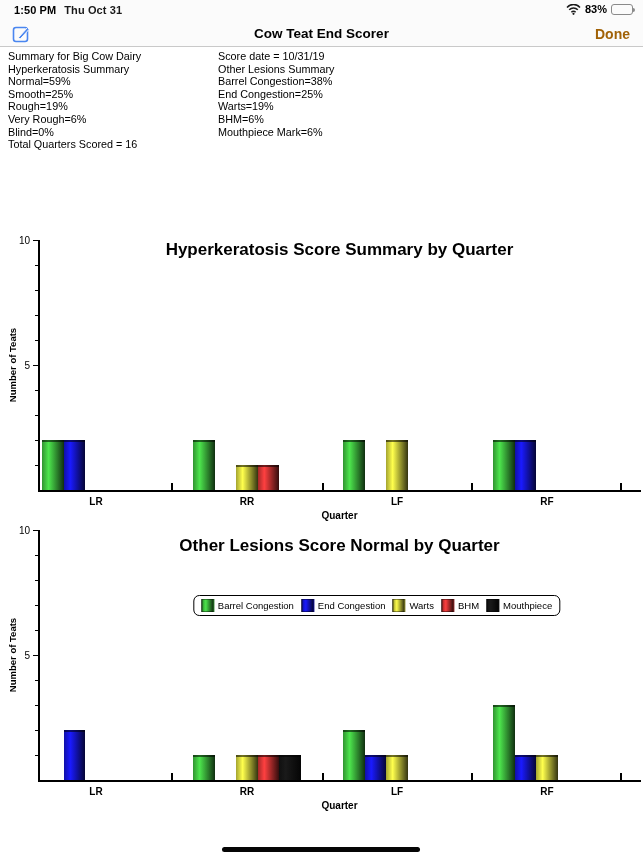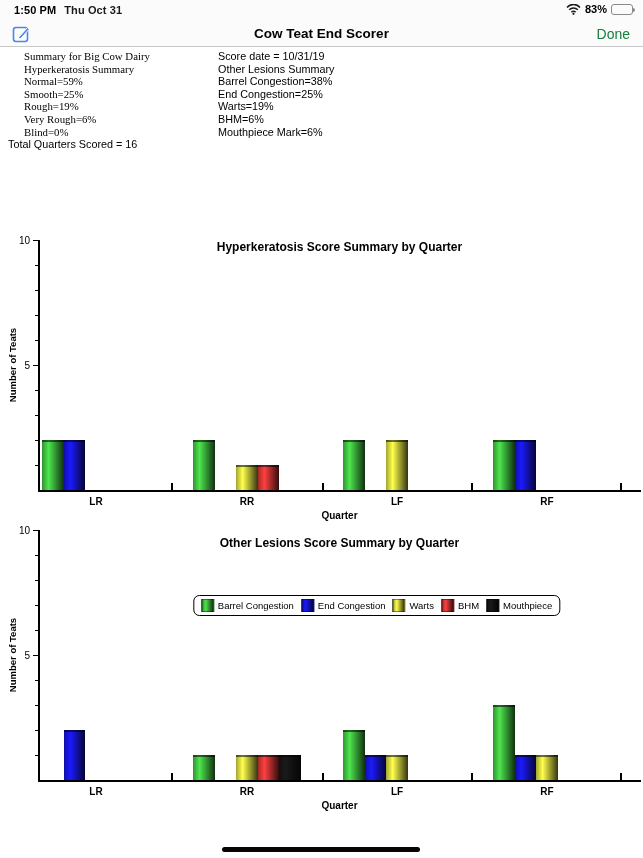--- a/index.html
+++ b/index.html
@@ -12,32 +12,32 @@
   .status-date { margin-left:8px; font-weight:700; color:#1a1a1a; }
   .status-right { position:absolute; right:10px; top:3px; display:flex; align-items:center; gap:4px; }
   .status-right .pct { font-size:11px; font-weight:700; }
   .battery { position:relative; width:22px; height:11px; border:1px solid #8a8a8a; border-radius:3px; padding:1px; }
   .battery .fill { height:100%; width:82%; background:#1a1a1a; border-radius:1.5px; }
   .battery .nub { position:absolute; right:-3px; top:3px; width:2px; height:4px; background:#8a8a8a; border-radius:0 2px 2px 0; }
 
   
   .nav-bar { position:absolute; top:20px; left:0; width:643px; height:27px; background:#fbfbfb; border-bottom:1px solid #c9c9c9; }
   .nav-title { position:absolute; top:6px; left:0; width:100%; text-align:center; font-size:13.5px; font-weight:700; }
-  .done-btn { position:absolute; top:6px; right:13px; font-size:14px; color:#15803d; font-weight:400; cursor:pointer; }
+  .done-btn { position:absolute; top:6px; right:13px; font-size:14px; color:#a16207; font-weight:700; cursor:pointer; }
   .compose-btn { position:absolute; top:4px; left:12px; width:20px; height:20px; cursor:pointer; }
 
   
   .summary { position:absolute; top:50px; left:0; width:643px; font-size:10.8px; line-height:12.6px; }
-  .sum-col-left { position:absolute; left:24px; top:0;font-family:Liberation Serif, serif; }
+  .sum-col-left { position:absolute; left:8px; top:0; }
   .sum-col-right { position:absolute; left:218px; top:0; }
   .total-line { position:absolute; left:8px; top:88px; font-size:10.8px; }
 
   
   .chart { position:absolute; left:0; width:643px; }
-  .chart-title { position:absolute; text-align:center; font-size:12px; font-weight:700; }
+  .chart-title { position:absolute; text-align:center; font-size:17px; font-weight:700; }
   .axis-y { position:absolute; width:1.5px; background:#000; }
   .axis-x { position:absolute; height:1.5px; background:#000; }
   .ytick { position:absolute; height:1.2px; background:#000; }
   .ytick-label { position:absolute; text-align:right; font-size:10px; transform:translateY(-50%); }
   .xtick { position:absolute; width:1.5px; background:#000; }
   .cat-label { position:absolute; transform:translateX(-50%); font-size:10px; font-weight:700; }
   .xlabel { position:absolute; transform:translateX(-50%); font-size:10px; font-weight:700; }
   .ylabel { position:absolute; font-size:9.5px; font-weight:700; transform:translate(-50%,-50%) rotate(-90deg); white-space:nowrap; }
   .bar { position:absolute; border-top:2px solid rgba(0,0,0,0.55); }
   .legend { position:absolute; display:inline-flex; align-items:center; gap:7px; background:#fff; border:1.5px solid #000; border-radius:6px; padding:3px 7px; white-space:nowrap; }
@@ -130,21 +130,21 @@
       <div class="bar" style="left: 193.25px; top: 205px; width: 21.5px; height: 50px; background: linear-gradient(90deg, rgb(49, 148, 49) 0%, rgb(77, 230, 77) 30%, rgb(16, 47, 16) 100%);"></div>
       <div class="bar" style="left: 343.25px; top: 205px; width: 21.5px; height: 50px; background: linear-gradient(90deg, rgb(49, 148, 49) 0%, rgb(77, 230, 77) 30%, rgb(16, 47, 16) 100%);"></div>
       <div class="bar" style="left: 493.25px; top: 205px; width: 21.5px; height: 50px; background: linear-gradient(90deg, rgb(49, 148, 49) 0%, rgb(77, 230, 77) 30%, rgb(16, 47, 16) 100%);"></div>
       <div class="bar" style="left: 63.75px; top: 205px; width: 21.5px; height: 50px; background: linear-gradient(90deg, rgb(16, 16, 168) 0%, rgb(26, 26, 255) 30%, rgb(5, 5, 53) 100%);"></div>
       <div class="bar" style="left: 514.75px; top: 205px; width: 21.5px; height: 50px; background: linear-gradient(90deg, rgb(16, 16, 168) 0%, rgb(26, 26, 255) 30%, rgb(5, 5, 53) 100%);"></div>
       <div class="bar" style="left: 236.25px; top: 230px; width: 21.5px; height: 25px; background: linear-gradient(90deg, rgb(164, 164, 49) 0%, rgb(255, 255, 77) 30%, rgb(52, 52, 16) 100%);"></div>
       <div class="bar" style="left: 386.25px; top: 205px; width: 21.5px; height: 50px; background: linear-gradient(90deg, rgb(164, 164, 49) 0%, rgb(255, 255, 77) 30%, rgb(52, 52, 16) 100%);"></div>
       <div class="bar" style="left: 257.75px; top: 230px; width: 21.5px; height: 25px; background: linear-gradient(90deg, rgb(164, 41, 41) 0%, rgb(255, 64, 64) 30%, rgb(52, 13, 13) 100%);"></div>
     </div>
   <div class="chart" id="chart1" style="top:528px; height:290px;">
-      <div class="chart-title" style="left: 38px; width: 603px; top: 8px;">Other Lesions Score Summary by Quarter</div>
+      <div class="chart-title" style="left: 38px; width: 603px; top: 8px;">Other Lesions Score Normal by Quarter</div>
       <div class="axis-y" style="left: 38px; top: 2px; height: 250px;"></div>
       <div class="axis-x" style="left: 38px; top: 252px; width: 603px;"></div>
       <div class="ytick" style="left: 35px; top: 227px; width: 3px;"></div>
       <div class="ytick" style="left: 35px; top: 202px; width: 3px;"></div>
       <div class="ytick" style="left: 35px; top: 177px; width: 3px;"></div>
       <div class="ytick" style="left: 35px; top: 152px; width: 3px;"></div>
       <div class="ytick" style="left: 33px; top: 127px; width: 5px;"></div>
       <div class="ytick" style="left: 35px; top: 102px; width: 3px;"></div>
       <div class="ytick" style="left: 35px; top: 77px; width: 3px;"></div>
       <div class="ytick" style="left: 35px; top: 52px; width: 3px;"></div>

